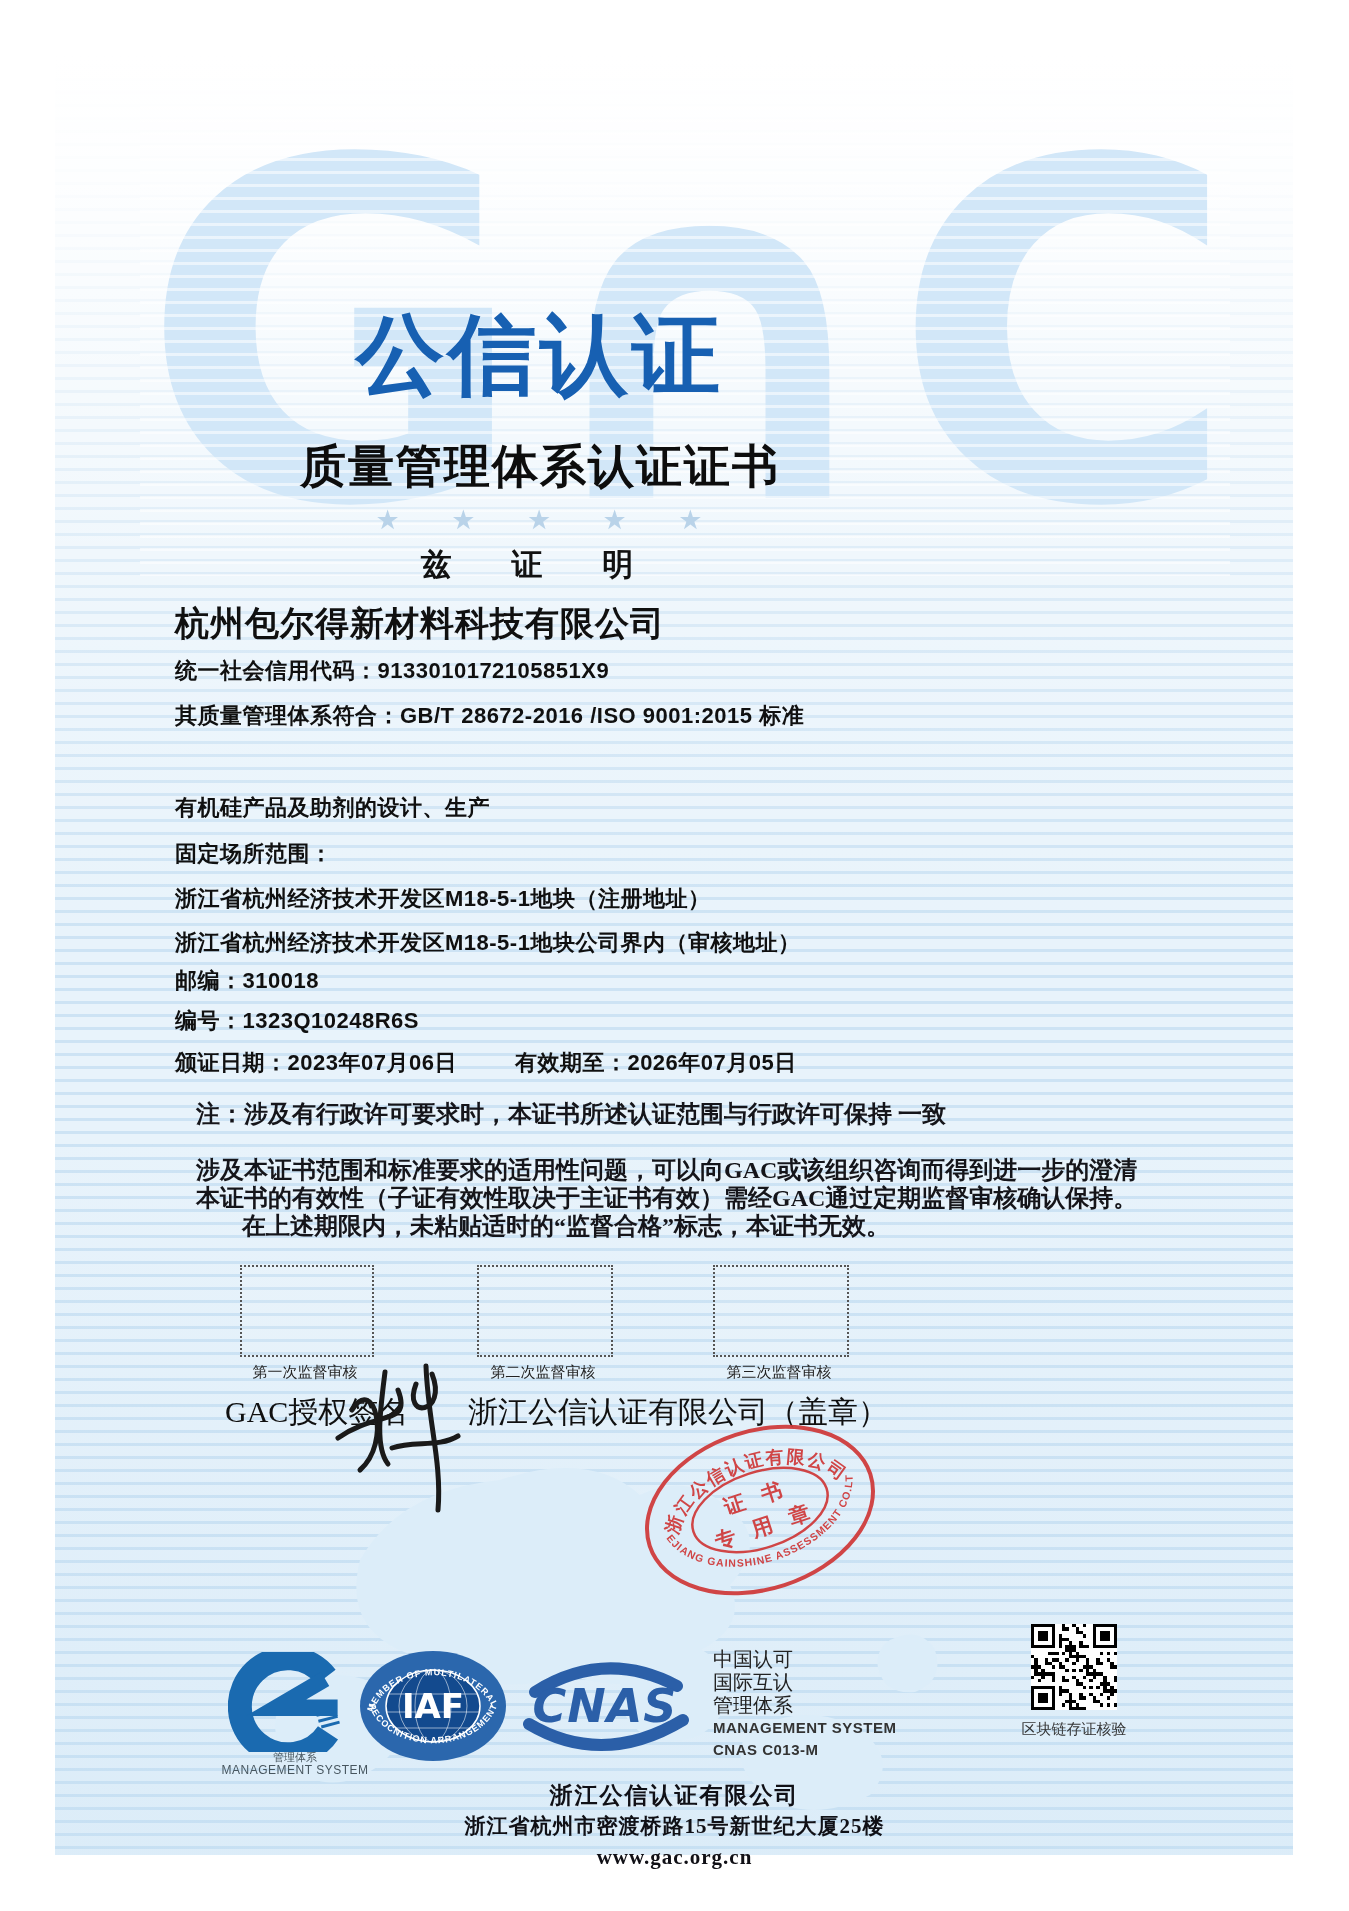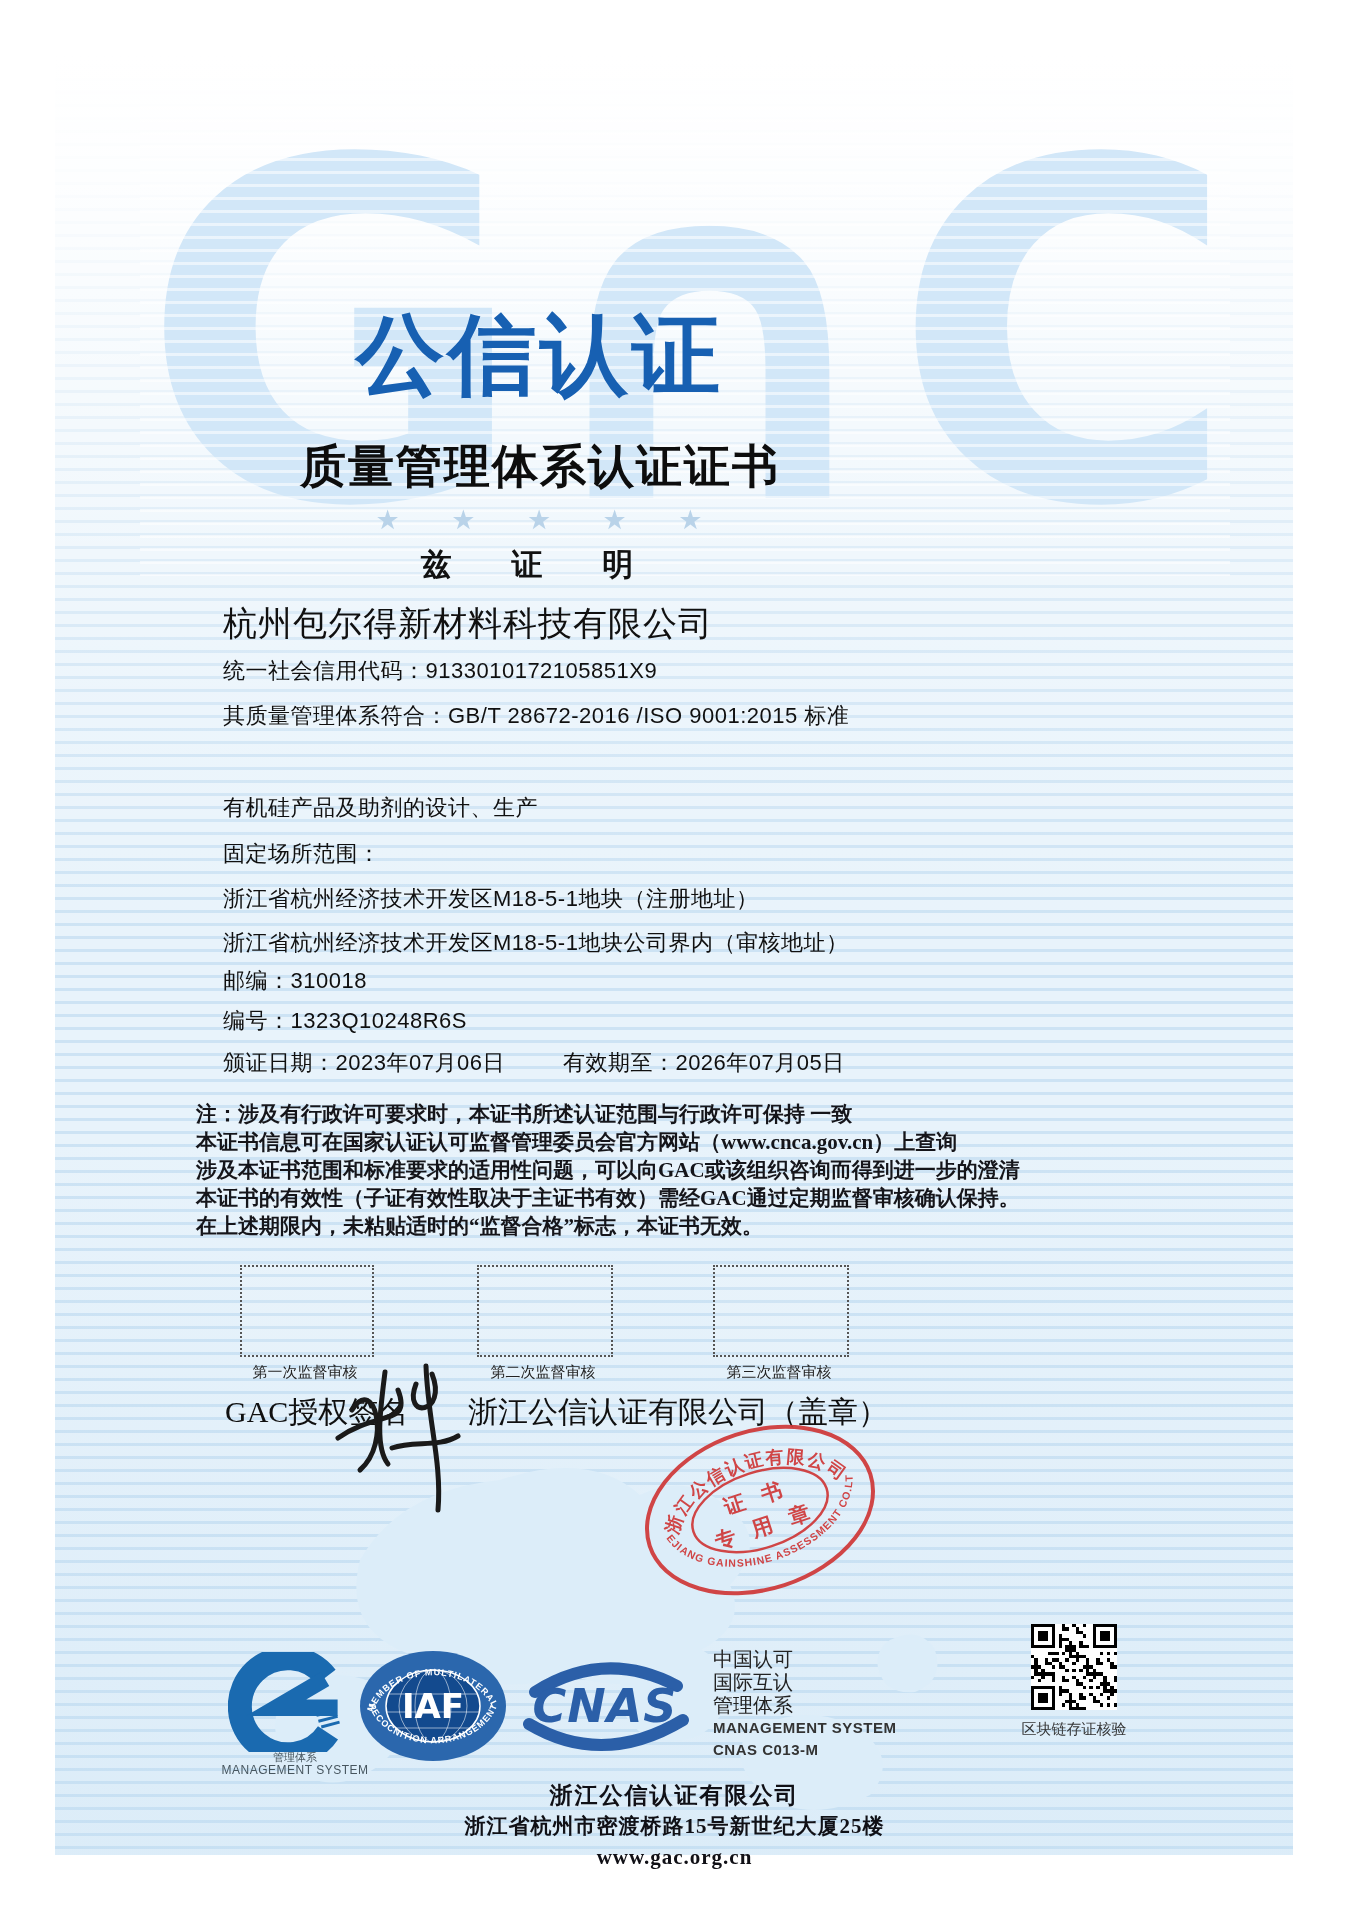--- a/index.html
+++ b/index.html
@@ -21,28 +21,28 @@
   
   .headcol{position:absolute;left:160px;width:760px;text-align:center;}
   #brand{top:296px;font-size:88px;font-weight:bold;color:#1760b2;letter-spacing:4px;
     font-family:"Liberation Sans",sans-serif;}
   #cert-title{top:436px;font-size:46px;font-weight:bold;color:#0d0d0d;letter-spacing:2px;
     font-family:"Liberation Serif","DejaVu Serif",serif;}
   #stars{top:504px;font-size:27px;color:#b9d3e9;word-spacing:40px;letter-spacing:2px;}
   #certify{top:544px;font-size:31px;font-weight:bold;color:#111;letter-spacing:26px;
     font-family:"Liberation Serif","DejaVu Serif",serif;}
   
-  .info{position:absolute;left:175px;color:#101010;font-weight:normal;white-space:nowrap;
-    font-family:"Liberation Sans",sans-serif;margin-left:48px;}
+  .info{position:absolute;left:175px;color:#101010;font-weight:bold;white-space:nowrap;
+    font-family:"Liberation Sans",sans-serif;}
   #company{font-size:34px;letter-spacing:1px;}
   .iline{font-size:22px;letter-spacing:.5px;}
   #date-line .gap{display:inline-block;width:58px;}
   
   .note{position:absolute;left:196px;width:740px;color:#15151a;font-weight:bold;
-    font-size:21px;line-height:28px;font-family:"Liberation Serif","DejaVu Serif",serif;white-space:nowrap;}
+    font-size:24px;line-height:28px;font-family:"Liberation Serif","DejaVu Serif",serif;white-space:nowrap;text-align:center;}
   
   .audit-box{position:absolute;top:1265px;height:88px;border:2px dotted #555;background:rgba(255,255,255,.08);}
   .audit-label{position:absolute;top:1363px;font-size:15px;color:#222;text-align:center;
     font-family:"Liberation Serif","DejaVu Serif",serif;}
   
   .signrow{position:absolute;top:1392px;font-size:30px;color:#101010;
     font-family:"Liberation Serif","DejaVu Serif",serif;white-space:nowrap;}
   
   .gac-logo-label{position:absolute;left:205px;width:180px;text-align:center;color:#47565f;}
   
@@ -84,21 +84,20 @@
   <div class="info iline" style="top:839px">固定场所范围：</div>
   <div class="info iline" style="top:884px">浙江省杭州经济技术开发区M18-5-1地块（注册地址）</div>
   <div class="info iline" style="top:928px">浙江省杭州经济技术开发区M18-5-1地块公司界内（审核地址）</div>
   <div class="info iline" style="top:966px">邮编：310018</div>
   <div class="info iline" style="top:1006px">编号：1323Q10248R6S</div>
   <div class="info iline" id="date-line" style="top:1048px">
     <span>颁证日期：2023年07月06日</span><span class="gap"></span><span>有效期至：2026年07月05日</span>
   </div>
 
   <div class="note" style="top:1100px">注：涉及有行政许可要求时，本证书所述认证范围与行政许可保持 一致</div>
-  <div class="note" style="top:1128px">本证书信息可在国家认证认可监督管理委员会官方网站（www.cnca.gov.cn）上查询</div>
   <div class="note" style="top:1156px">涉及本证书范围和标准要求的适用性问题，可以向GAC或该组织咨询而得到进一步的澄清</div>
   <div class="note" style="top:1184px">本证书的有效性（子证有效性取决于主证书有效）需经GAC通过定期监督审核确认保持。</div>
   <div class="note" style="top:1212px">在上述期限内，未粘贴适时的“监督合格”标志，本证书无效。</div>
 
   <div class="audit-box" style="left:240px;width:130px;"></div>
   <div class="audit-box" style="left:477px;width:132px;"></div>
   <div class="audit-box" style="left:713px;width:132px;"></div>
   <div class="audit-label" style="left:240px;width:130px;">第一次监督审核</div>
   <div class="audit-label" style="left:477px;width:132px;">第二次监督审核</div>
   <div class="audit-label" style="left:713px;width:132px;">第三次监督审核</div>

